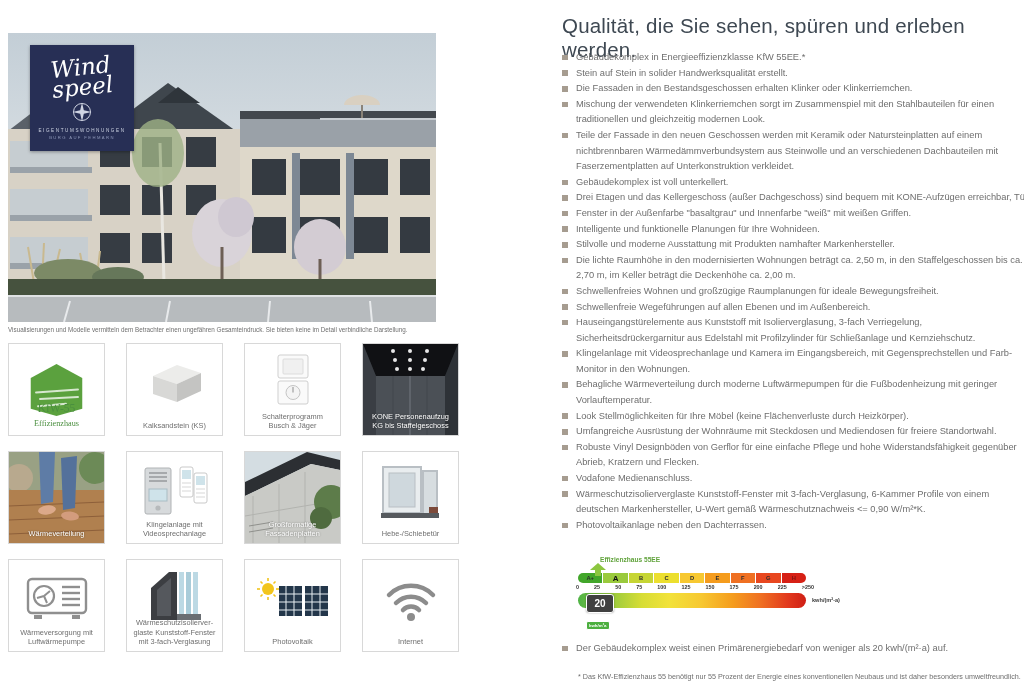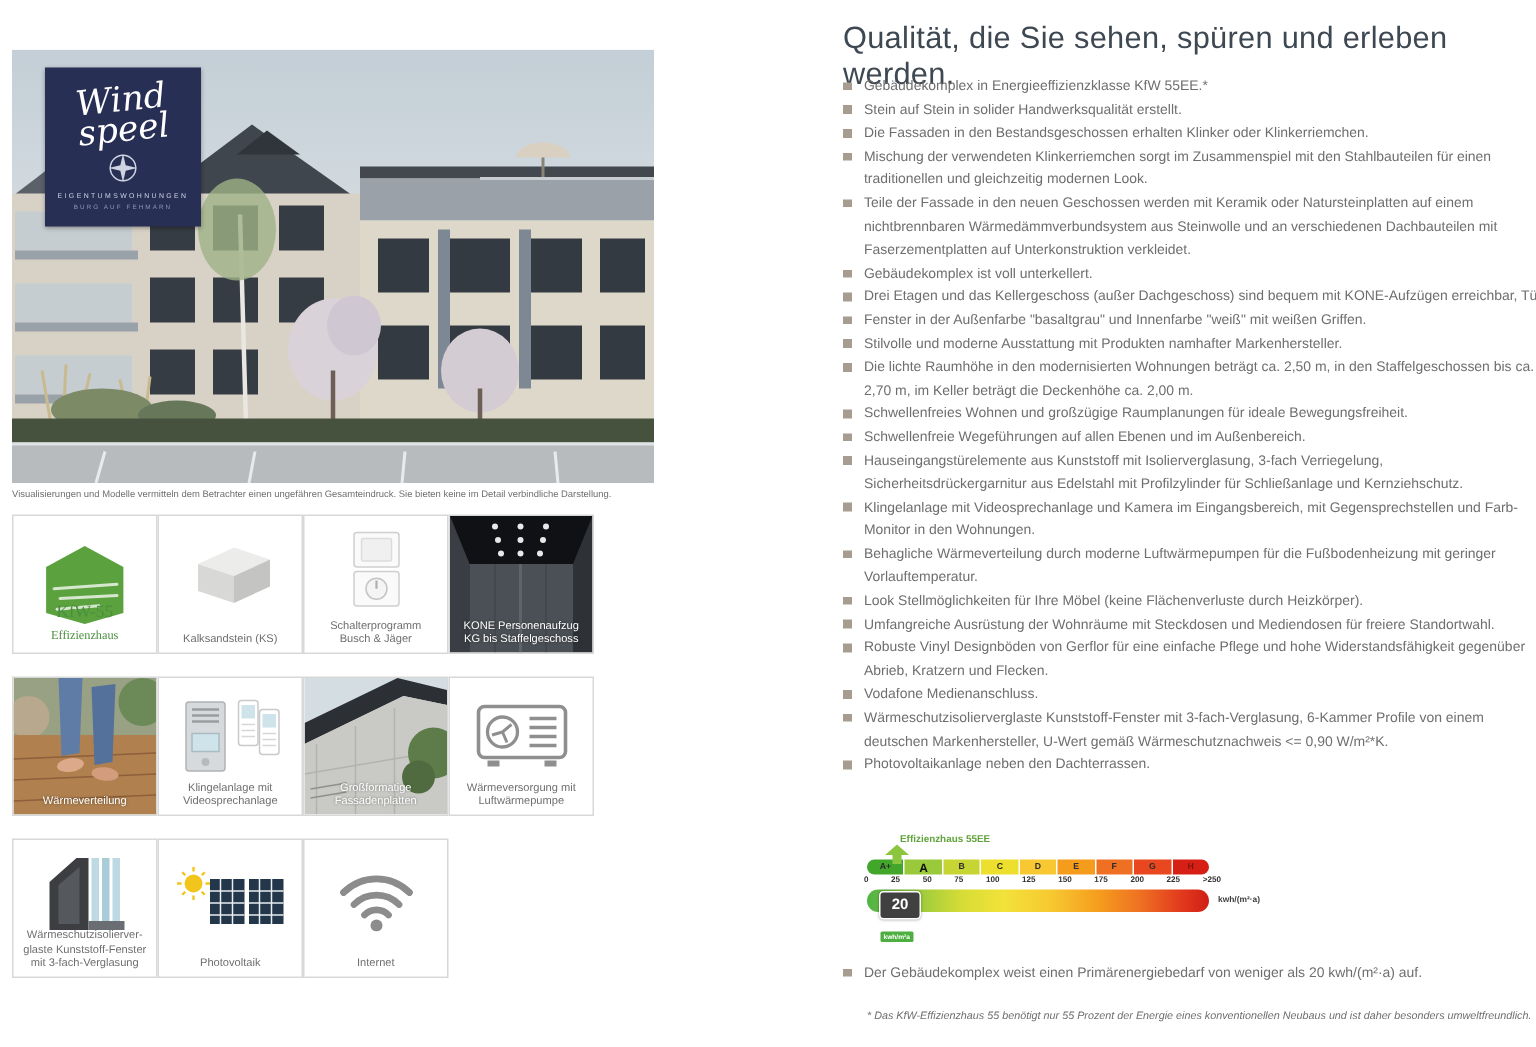--- a/index.html
+++ b/index.html
@@ -19,21 +19,21 @@
     font-family:"DejaVu Serif",serif;font-style:italic;color:#ffffff;
     font-size:23px;line-height:20px;transform:rotate(-6deg);text-align:center;
   }
   .logo .compass{margin:4px 0 3px;}
   .logo .sub1{font-size:4.6px;letter-spacing:1.6px;color:#cdd3e2;margin-top:2px;}
   .logo .sub2{font-size:4.2px;letter-spacing:1.4px;color:#8d97b8;margin-top:2px;}
   .caption{position:absolute;left:8px;top:326px;width:430px;font-size:6.3px;color:#6f6f6f;}
   
   .tiles{
     position:absolute;left:8px;top:343px;
-    display:grid;grid-template-columns:repeat(4,97px);grid-auto-rows:93px;gap:15px 0;
+    display:grid;grid-template-columns:repeat(4,97px);grid-auto-rows:93px;gap:15px 21px;
   }
   .tile{
     position:relative;background:#ffffff;border:1px solid #d8d8d8;box-sizing:border-box;
     display:flex;flex-direction:column;align-items:center;justify-content:flex-end;
     overflow:hidden;
   }
   .tile .art{position:absolute;inset:0;display:flex;align-items:center;justify-content:center;}
   .tile .art.top{align-items:flex-start;padding-top:10px;}
   .tile-label{
     position:relative;z-index:2;font-size:7.4px;line-height:9.2px;color:#6e6e6e;
@@ -59,21 +59,21 @@
   ul.bullets{
     position:absolute;left:562px;top:50px;width:462px;margin:0;padding:0;list-style:none;
     font-size:9.3px;line-height:15.6px;color:#6e6e6e;overflow:hidden;
   }
   ul.bullets li{position:relative;padding-left:14px;margin:0;}
   ul.bullets li::before{
     content:"";position:absolute;left:0;top:4.8px;width:5.6px;height:5.6px;background:#a69c90;
   }
   ul.bullets li.clip{white-space:nowrap;overflow:hidden;}
   ul.bullets.single{top:641px;overflow:visible;}
-  .footnote{position:absolute;left:578px;top:672px;width:446px;font-size:7.2px;color:#6e6e6e;font-style:italic;}
+  .footnote{position:absolute;left:578px;top:672px;width:446px;font-size:7.2px;color:#6e6e6e;}
   
   .chart{position:absolute;left:578px;top:556px;width:280px;height:70px;}
   .chart-title{position:absolute;left:22px;top:0;font-size:6.6px;font-weight:bold;color:#61a33c;}
   .marker-arrow{position:absolute;left:12px;top:7px;width:16px;height:12px;z-index:3;}
   .marker-arrow .head{
     width:0;height:0;border-left:8px solid transparent;border-right:8px solid transparent;
     border-bottom:7px solid #8cc63f;margin:0 auto;
   }
   .marker-arrow .stem{width:6px;height:6px;background:#8cc63f;margin:0 auto;}
   .classbar{position:absolute;left:0;top:17px;width:228px;height:10px;display:flex;gap:1px;}
@@ -340,20 +340,32 @@
         <g stroke="#8f908c" stroke-width="1">
             <line x1="4" y1="74" x2="28" y2="70"></line>
             <line x1="4" y1="80" x2="28" y2="76"></line>
           </g>
       </svg>
     </div>
     <div class="tile-label on-photo">Großformatige
 Fassadenplatten</div>
   </div>
 
+  <div class="tile">
+    <div class="art">
+      <svg width="64" height="58" viewBox="0 0 64 58" style="margin-bottom:8px">
+        <rect x="4" y="2" width="38" height="46" fill="#e9edef" stroke="#b9bfc4" stroke-width="2"></rect>
+        <rect x="10" y="8" width="26" height="34" fill="#cfd8dd" stroke="#b9bfc4"></rect>
+        <rect x="44" y="6" width="14" height="44" fill="#d7dde0" stroke="#b9bfc4" stroke-width="2"></rect>
+        <rect x="2" y="48" width="58" height="5" fill="#565a5e"></rect>
+        <rect x="50" y="42" width="9" height="6" fill="#7c4a3a"></rect>
+      </svg>
+    </div>
+    <div class="tile-label">Hebe-/Schiebetür</div>
+  </div>
 
   <div class="tile">
     <div class="art">
       <svg width="62" height="44" viewBox="0 0 62 44" style="margin-bottom:14px">
         <rect x="2" y="2" width="58" height="34" rx="4" fill="none" stroke="#8f8f8f" stroke-width="2.4"></rect>
         <circle cx="18" cy="19" r="10" fill="none" stroke="#8f8f8f" stroke-width="2.2"></circle>
         <path d="M18,19 l6,-5 M18,19 l-7,2 M18,19 l3,7" stroke="#8f8f8f" stroke-width="2" fill="none"></path>
         <g stroke="#8f8f8f" stroke-width="2.4">
             <line x1="36" y1="10" x2="54" y2="10"></line>
             <line x1="36" y1="16" x2="54" y2="16"></line>
@@ -438,20 +450,21 @@
 
 <ul class="bullets">
   <li>Gebäudekomplex in Energieeffizienzklasse KfW 55EE.*</li>
   <li>Stein auf Stein in solider Handwerksqualität erstellt.</li>
   <li>Die Fassaden in den Bestandsgeschossen erhalten Klinker oder Klinkerriemchen.</li>
   <li>Mischung der verwendeten Klinkerriemchen sorgt im Zusammenspiel mit den Stahlbauteilen für einen traditionellen und gleichzeitig modernen Look.</li>
   <li>Teile der Fassade in den neuen Geschossen werden mit Keramik oder Natursteinplatten auf einem nichtbrennbaren Wärmedämmverbundsystem aus Steinwolle und an verschiedenen Dachbauteilen mit Faserzementplatten auf Unterkonstruktion verkleidet.</li>
   <li>Gebäudekomplex ist voll unterkellert.</li>
   <li class="clip">Drei Etagen und das Kellergeschoss (außer Dachgeschoss) sind bequem mit KONE-Aufzügen erreichbar, Türbreite 90 cm.</li>
   <li>Fenster in der Außenfarbe "basaltgrau" und Innenfarbe "weiß" mit weißen Griffen.</li>
+  <li>Intelligente und funktionelle Planungen für Ihre Wohnideen.</li>
   <li>Stilvolle und moderne Ausstattung mit Produkten namhafter Markenhersteller.</li>
   <li>Die lichte Raumhöhe in den modernisierten Wohnungen beträgt ca. 2,50 m, in den Staffelgeschossen bis ca. 2,70 m, im Keller beträgt die Deckenhöhe ca. 2,00 m.</li>
   <li>Schwellenfreies Wohnen und großzügige Raumplanungen für ideale Bewegungsfreiheit.</li>
   <li>Schwellenfreie Wegeführungen auf allen Ebenen und im Außenbereich.</li>
   <li>Hauseingangstürelemente aus Kunststoff mit Isolierverglasung, 3-fach Verriegelung, Sicherheitsdrückergarnitur aus Edelstahl mit Profilzylinder für Schließanlage und Kernziehschutz.</li>
   <li>Klingelanlage mit Videosprechanlage und Kamera im Eingangsbereich, mit Gegensprechstellen und Farb-Monitor in den Wohnungen.</li>
   <li>Behagliche Wärmeverteilung durch moderne Luftwärmepumpen für die Fußbodenheizung mit geringer Vorlauftemperatur.</li>
   <li>Look Stellmöglichkeiten für Ihre Möbel (keine Flächenverluste durch Heizkörper).</li>
   <li>Umfangreiche Ausrüstung der Wohnräume mit Steckdosen und Mediendosen für freiere Standortwahl.</li>
   <li>Robuste Vinyl Designböden von Gerflor für eine einfache Pflege und hohe Widerstandsfähigkeit gegenüber Abrieb, Kratzern und Flecken.</li>

